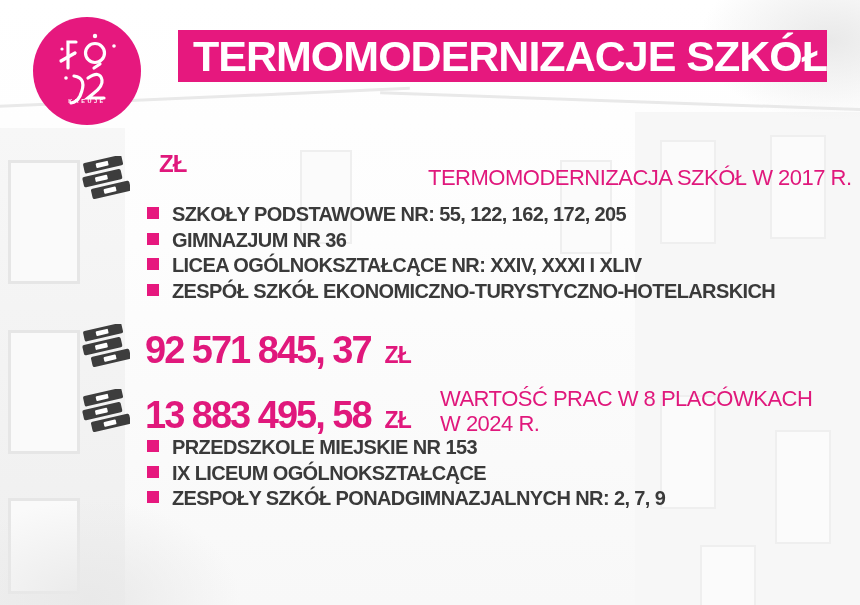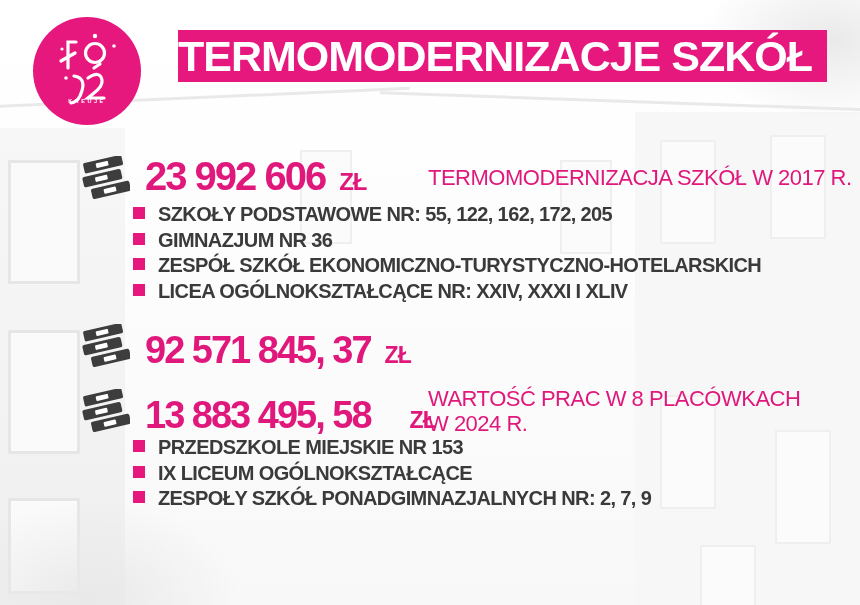--- a/index.html
+++ b/index.html
@@ -16,42 +16,42 @@
   .win{border:3px solid #e6e6e6;background:#fafafa;}
   .win-faint{border:2px solid #efefef;background:#fbfbfb;}
   .shade{background:radial-gradient(closest-side,#e9e9e9,transparent);}
   
   .fg{position:absolute;inset:0;z-index:2;}
   .logo{
     position:absolute;left:32px;top:16px;width:110px;height:110px;
   }
   .banner{
     position:absolute;left:178px;top:30px;width:649px;height:52px;
-    background:#e6187e;display:flex;align-items:center;justify-content:flex-start;
+    background:#e6187e;display:flex;align-items:center;justify-content:flex-end;
     overflow:visible;
   }
   .banner .t{
     color:#fff;font-weight:700;font-size:43px;letter-spacing:-1px;
     white-space:nowrap;line-height:52px;
   }
   .money-row{position:absolute;left:0;width:860px;height:62px;}
   .money-icon{position:absolute;left:80px;top:6px;width:50px;height:46px;}
   .amount{
     position:absolute;left:145px;top:0;display:flex;align-items:baseline;
     color:#e0187c;font-weight:700;white-space:nowrap;
   }
   .amount .num{font-size:40px;letter-spacing:-2px;line-height:52px;}
   .amount .cur{font-size:24px;letter-spacing:-1px;margin-left:14px;}
   .row-sm .amount .num{font-size:38px;}
   .row-sm .amount .cur{font-size:23px;}
   .row-label{
     position:absolute;left:428px;color:#e0187c;font-weight:400;
     font-size:22px;letter-spacing:-0.5px;line-height:25px;white-space:nowrap;
   }
-  .blist{position:absolute;left:133px;list-style:none;margin:0;padding:0;text-align:center;}
+  .blist{position:absolute;left:147px;list-style:none;margin:0;padding:0;text-align:center;}
   .blist li{
     display:flex;align-items:flex-start;height:25.5px;
     color:#3a3a3a;font-weight:700;font-size:20px;letter-spacing:-0.6px;
     white-space:nowrap;line-height:21px;
   }
   .blist .sq{
     flex:0 0 auto;width:12px;height:12px;background:#e6187e;margin:3px 13px 0 0;
   }
 </style>
 </head>
@@ -114,44 +114,43 @@
           <rect x="3" y="17" width="41" height="11" rx="2"></rect>
           <rect x="9" y="31" width="41" height="11" rx="2"></rect>
           <g fill="#ffffff">
             <rect x="20" y="6" width="13" height="5" rx="1"></rect>
             <rect x="16" y="20" width="13" height="5" rx="1"></rect>
             <rect x="22" y="34" width="13" height="5" rx="1"></rect>
           </g>
         </g>
       </svg>
       <div class="amount">
-        <span class="num">23 992 606</span>
         <span class="cur">ZŁ</span>
       </div>
       <div class="row-label" style="top:15px;">
         <div>TERMOMODERNIZACJA SZKÓŁ W 2017 R.</div>
       </div>
     </div>
 
     <ul class="blist" style="top:204px;">
       <li>
           <span class="sq"></span>
           <span>SZKOŁY PODSTAWOWE NR: 55, 122, 162, 172, 205</span>
         </li>
       <li>
           <span class="sq"></span>
           <span>GIMNAZJUM NR 36</span>
         </li>
       <li>
           <span class="sq"></span>
+          <span>LICEA OGÓLNOKSZTAŁCĄCE NR: XXIV, XXXI I XLIV</span>
+        </li>
+      <li>
+          <span class="sq"></span>
           <span>ZESPÓŁ SZKÓŁ EKONOMICZNO-TURYSTYCZNO-HOTELARSKICH</span>
-        </li>
-      <li>
-          <span class="sq"></span>
-          <span>LICEA OGÓLNOKSZTAŁCĄCE NR: XXIV, XXXI I XLIV</span>
         </li>
     </ul>
 
     <div class="money-row row-sm" style="top:318px;">
       <svg class="money-icon" viewBox="0 0 52 48">
         <g transform="rotate(-13 26 24)" fill="#3d3d3d">
           <rect x="7" y="3" width="41" height="11" rx="2"></rect>
           <rect x="3" y="17" width="41" height="11" rx="2"></rect>
           <rect x="9" y="31" width="41" height="11" rx="2"></rect>
           <g fill="#ffffff">
@@ -173,25 +172,25 @@
           <rect x="7" y="3" width="41" height="11" rx="2"></rect>
           <rect x="3" y="17" width="41" height="11" rx="2"></rect>
           <rect x="9" y="31" width="41" height="11" rx="2"></rect>
           <g fill="#ffffff">
             <rect x="20" y="6" width="13" height="5" rx="1"></rect>
             <rect x="16" y="20" width="13" height="5" rx="1"></rect>
             <rect x="22" y="34" width="13" height="5" rx="1"></rect>
           </g>
         </g>
       </svg>
-      <div class="amount" style="top:6px;gap:25px;">
+      <div class="amount" style="top:6px;">
         <span class="num">13 883 495, 58</span>
         <span class="cur">ZŁ</span>
       </div>
-      <div class="row-label" style="top:3px;">
+      <div class="row-label" style="top:3px;margin-left:12px;">
         <div>WARTOŚĆ PRAC W 8 PLACÓWKACH</div>
         <div>W 2024 R.</div>
       </div>
     </div>
 
     <ul class="blist" style="top:437px;">
       <li>
           <span class="sq"></span>
           <span>PRZEDSZKOLE MIEJSKIE NR 153</span>
         </li>

